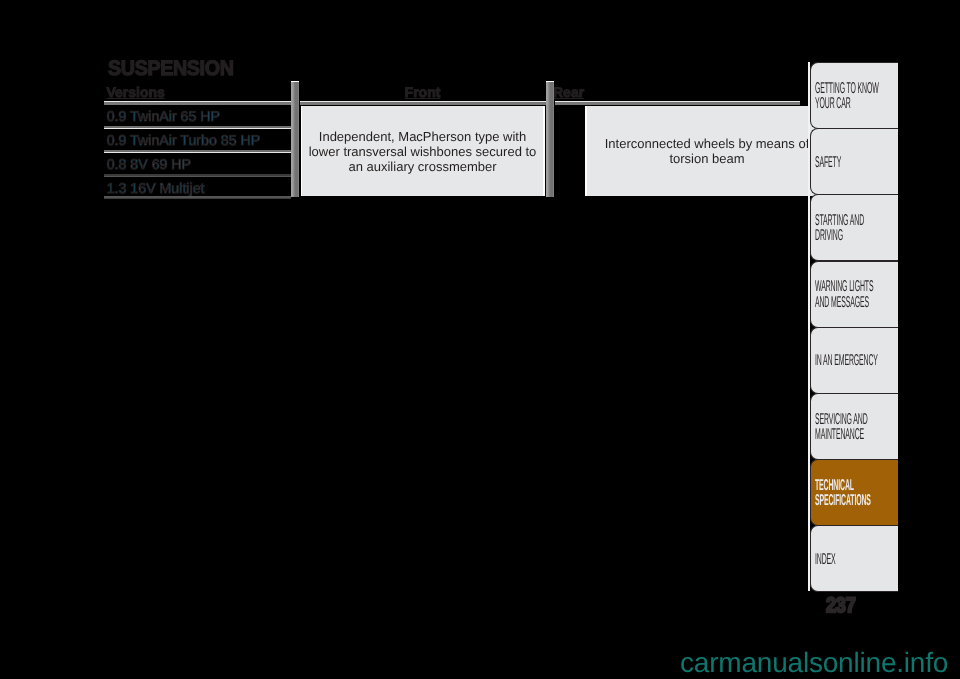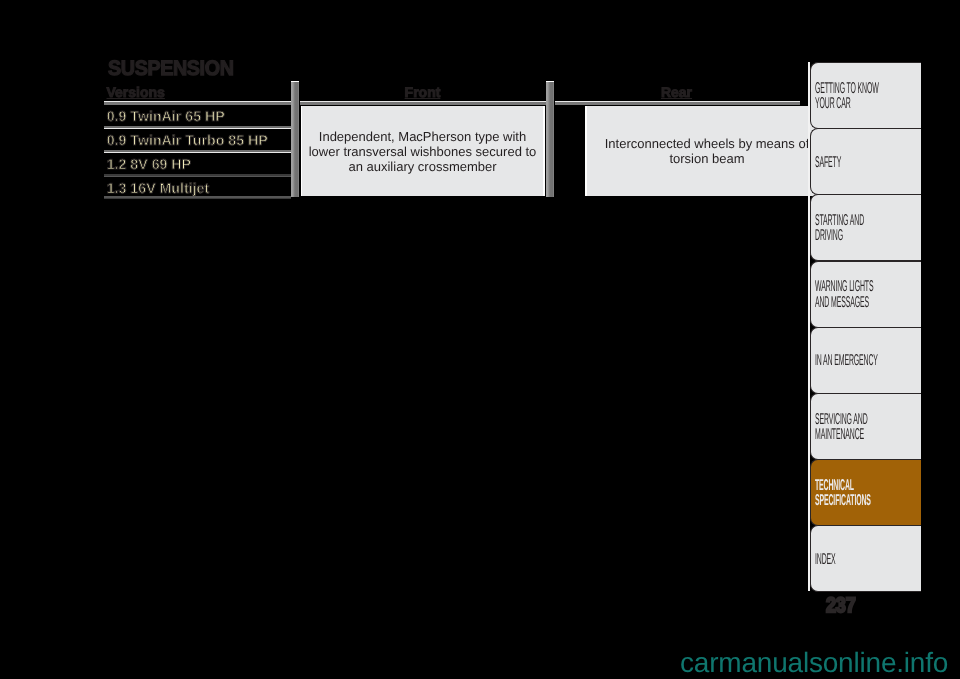--- a/index.html
+++ b/index.html
@@ -11,26 +11,26 @@
 
   
   .sec-title{position:absolute;left:107.5px;top:56.8px;
     font-family:"Liberation Sans",sans-serif;font-weight:bold;
     font-size:20.8px;letter-spacing:-0.35px;color:#231f20;-webkit-text-stroke:1.3px #231f20;transform:scaleX(.945);transform-origin:left bottom;}
 
   
   .th{position:absolute;font-weight:bold;font-size:14px;color:#231f20;text-decoration:underline;-webkit-text-stroke:1.0px #231f20;}
   .th-versions{left:106.5px;top:84px;}
   .th-front{left:299px;top:84px;width:247px;text-align:center;}
-  .th-rear{left:553px;top:84px;width:247px;text-align:center;}
+  .th-rear{left:553px;top:84px;width:247px;text-align:left;}
 
   
   .vcol{position:absolute;left:104px;top:102px;width:187px;}
   .vrow{position:relative;height:24px;}
-  .vrow .lbl{position:absolute;left:2.7px;top:6.6px;font-weight:bold;font-size:14.2px;color:#fef9c3;-webkit-text-stroke:1.1px #231f20;white-space:nowrap;}
+  .vrow .lbl{position:absolute;left:2.7px;top:6.6px;font-weight:normal;font-size:14.2px;color:#0ea5e9;-webkit-text-stroke:1.1px #231f20;white-space:nowrap;}
   .vrule{position:absolute;left:0;width:187px;height:2px;background:#6e6e6e;}
   .vrule::after{content:"";position:absolute;left:0;top:2px;width:100%;height:1.3px;background:#e8e8e8;}
   .vrule.dim{background:#3a3a3a;}
   .vrule.dim::after{background:#555;}
   .vrule.dim2{background:#555;}
   .vrule.dim2::after{background:#3a3a3a;}
 
   
   .vbar{position:absolute;width:8px;background:linear-gradient(to right,#a2a2a2 0%,#9c9c9c 22%,#757575 50%,#717171 82%,#8a8a8a 100%);}
   .vbar::before{content:"";position:absolute;left:0;top:0;width:8px;height:1.6px;background:#fdfdfd;}
@@ -43,21 +43,21 @@
   .cell{position:absolute;background:#e6e7e8;border:1px solid #000;
         display:flex;align-items:center;justify-content:center;text-align:center;
         font-size:13px;color:#231f20;line-height:15px;white-space:pre;}
   .cell::before{content:"";position:absolute;left:0;top:0;width:1.8px;height:100%;
         background:#ffffff;}
   .cell::after{content:"";position:absolute;right:0;top:0;width:1.2px;height:100%;
         background:#ffffff;}
 
   
   .tabs{position:absolute;left:810px;top:62px;width:91px;z-index:2;}
-  .tab{position:relative;z-index:1;width:111px;height:67px;background:#e5e6e7;
+  .tab{position:relative;z-index:1;width:88px;height:67px;background:#e5e6e7;
        border:1.4px solid #2a2627;border-right:none;
        border-top-left-radius:8px;border-bottom-left-radius:8px;
        box-sizing:border-box;display:flex;align-items:center;}
   .tabs-edge{position:absolute;left:808.3px;top:62px;width:1.7px;height:529px;
        background:#f2f2f2;z-index:1;}
   .tab + .tab{margin-top:-0.8px;}
   .tab span{display:block;margin-left:4.3px;padding-top:1px;font-size:15.6px;line-height:0.97;
             color:#2b2728;letter-spacing:-.3px;white-space:pre;
             transform:scaleX(.445);transform-origin:left center;}
   .tab.active{background:#a16207;}
@@ -86,21 +86,21 @@
   <div class="vcol">
     <div class="vrow">
         <div class="lbl">0.9 TwinAir 65 HP</div>
         <div class="vrule" style="top:24px"></div>
       </div>
     <div class="vrow">
         <div class="lbl">0.9 TwinAir Turbo 85 HP</div>
         <div class="vrule" style="top:24px"></div>
       </div>
     <div class="vrow">
-        <div class="lbl">1.2 8V 69 HP</div>
+        <div class="lbl">0.8 8V 69 HP</div>
         <div class="vrule dim" style="top:24px"></div>
       </div>
     <div class="vrow">
         <div class="lbl">1.3 16V Multijet</div>
         <div class="vrule dim2" style="top:22px"></div>
       </div>
   </div>
 
   <div class="vbar" style="left:291px;top:80.5px;height:116px;"></div>
   <div class="vbar" style="left:546px;top:80.5px;height:116px;z-index:3;"></div>

